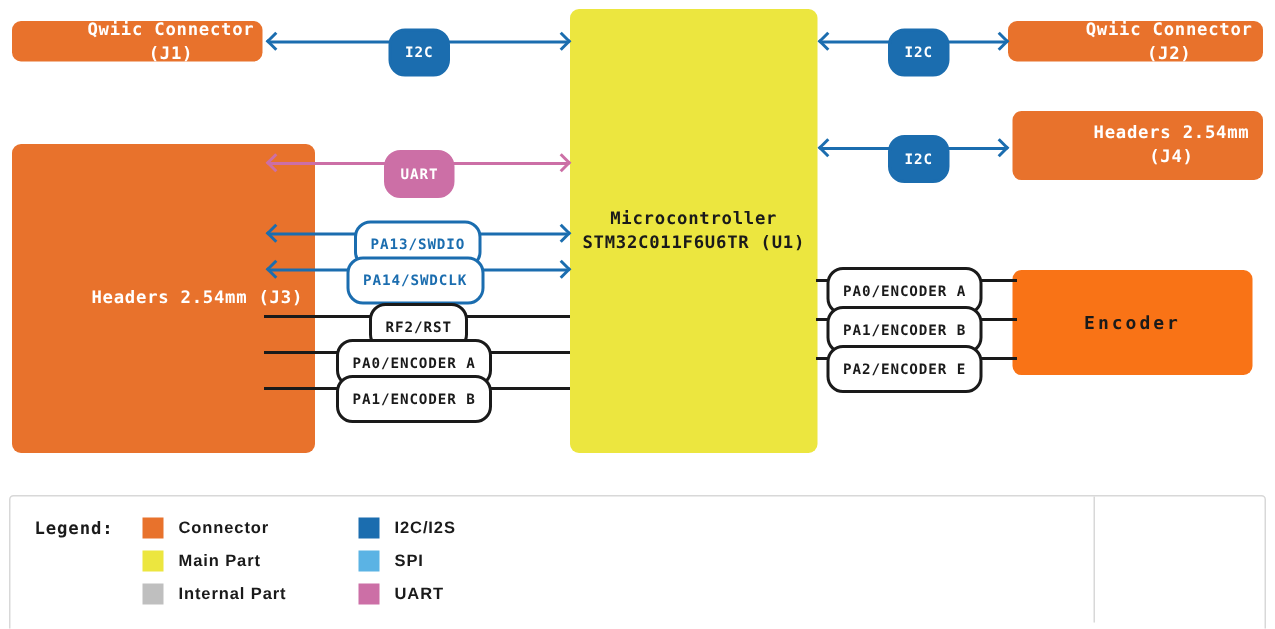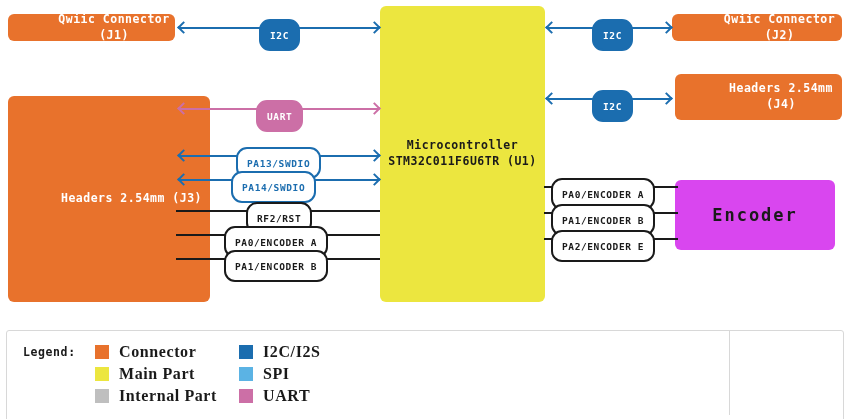--- a/index.html
+++ b/index.html
@@ -16,21 +16,21 @@
     position: absolute;
     display: flex; align-items: center; justify-content: center;
     text-align: center;
     border-radius: 6px;
     font-family: "DejaVu Sans Mono", monospace;
     letter-spacing: 0.5px;
     line-height: 1.35;
   }
   .blk.connector { background: #e8722c; color: #ffffff; font-size: 11.5px; font-weight: 700; padding-left: 45px; }
   .blk.mainpart  { background: #ece63f; color: #1a1a1a; font-size: 11.5px; font-weight: 700; }
-  .blk.internal  { background: #d946ef; color: #1a1a1a; font-size: 17px; font-weight: 700; letter-spacing: 2px; }
+  .blk.internal  { background: #f97316; color: #1a1a1a; font-size: 12px; font-weight: 700; letter-spacing: 2px; }
 
   
   .line { position: absolute; height: 0; border-top-width: 2px; border-top-style: solid; }
   .line.i2c   { border-top-color: #1b6daf; }
   .line.uart  { border-top-color: #cc6fa6; }
   .line.other { border-top-color: #1a1a1a; }
 
   
   .arw { position: absolute; width: 9px; height: 9px; border-style: solid; border-width: 2px 2px 0 0; }
   .arw.i2c   { border-color: #1b6daf; }
@@ -61,22 +61,22 @@
   #legend-divider { position: absolute; left: 722px; top: 0; width: 1px; height: 84px; background: #d8d8d8; }
   #legend-title {
     position: absolute; left: 16px; top: 14px;
     font-size: 11.5px; font-weight: 700; color: #1a1a1a; letter-spacing: 0.6px;
     font-family: "DejaVu Sans Mono", monospace;
   }
   .lg-col { position: absolute; }
   .lg-item { display: flex; align-items: center; height: 22px; }
   .lg-sw { width: 14px; height: 14px; margin-right: 10px; flex: 0 0 auto; }
   .lg-sw.outline { background: #fff; border: 2px solid #1a1a1a; }
-  .lg-tx { font-size: 16px; font-weight: 700; color: #1a1a1a; letter-spacing: 0.6px;
-           font-family: Liberation Serif, serif; white-space: nowrap; }
+  .lg-tx { font-size: 11px; font-weight: 700; color: #1a1a1a; letter-spacing: 0.6px;
+           font-family: Liberation Sans, sans-serif; white-space: nowrap; }
 </style>
 </head>
 <body>
 
 <div id="root">
 
   <div class="blk connector" style="left:8px; top:14px; width:167px; height:27px;">
     <span>Qwiic Connector (J1)</span>
   </div>
 
@@ -112,21 +112,21 @@
   <div class="pill uart" style="left:256px; top:100px;">UART</div>
 
   <div class="line i2c" style="left:180px; top:155px; width:198px;"></div>
   <div class="arw i2c left" style="left:179px; top:151px;"></div>
   <div class="arw i2c right" style="left:370px; top:151px;"></div>
   <div class="pill sig" style="left:236px; top:147px;">PA13/SWDIO</div>
 
   <div class="line i2c" style="left:180px; top:179px; width:198px;"></div>
   <div class="arw i2c left" style="left:179px; top:175px;"></div>
   <div class="arw i2c right" style="left:370px; top:175px;"></div>
-  <div class="pill sig" style="left:231px; top:171px;">PA14/SWDIO</div>
+  <div class="pill sig" style="left:231px; top:171px;">PA14/SWDCLK</div>
 
   <div class="line other" style="left:176px; top:210px; width:204px;"></div>
   <div class="pill oth" style="left:246px; top:202px;">RF2/RST</div>
 
   <div class="line other" style="left:176px; top:234px; width:204px;"></div>
   <div class="pill oth" style="left:224px; top:226px;">PA0/ENCODER A</div>
 
   <div class="line other" style="left:176px; top:258px; width:204px;"></div>
   <div class="pill oth" style="left:224px; top:250px;">PA1/ENCODER B</div>
 

